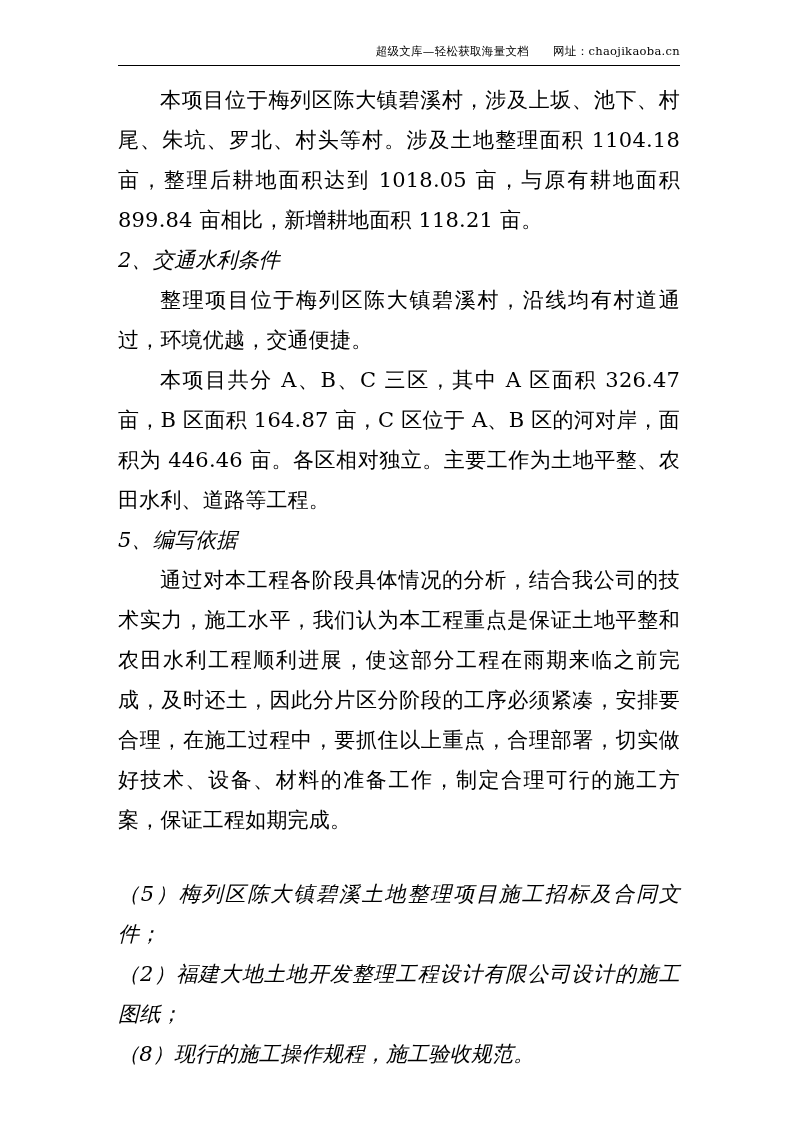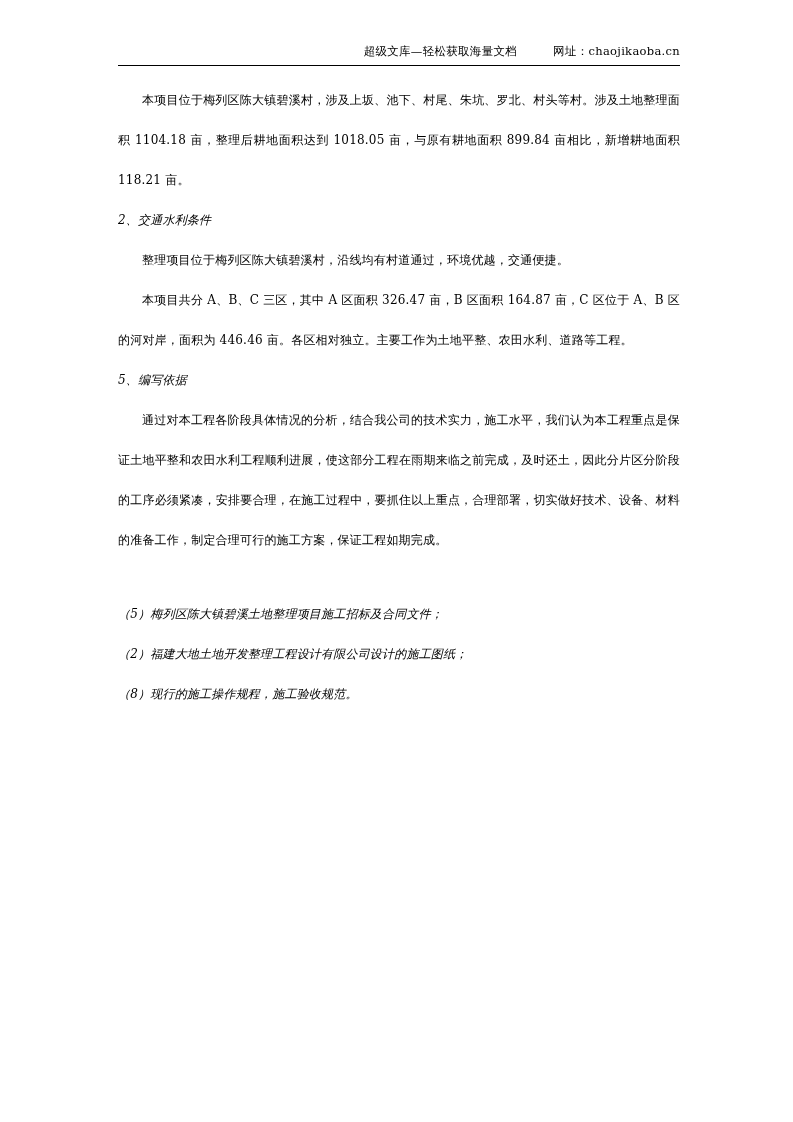--- a/index.html
+++ b/index.html
@@ -27,34 +27,34 @@
   .header {
     display: flex;
     justify-content: flex-end;
     align-items: baseline;
     font-size: 11.5px;
     letter-spacing: 0.3px;
     padding-bottom: 6px;
     color: #000;
   }
   .header-left {
-    margin-right: 36px;
+    margin-right: 24px;
     white-space: nowrap;
   }
   .header-right {
     white-space: nowrap;
   }
   .header-rule {
     border-bottom: 1.2px solid #000;
     width: 100%;
     margin-bottom: 14px;
   }
   p {
     margin: 0;
-    font-size: 12px;
+    font-size: 21px;
     line-height: 40px;
     text-align: justify;
     text-justify: inter-ideograph;
     letter-spacing: 0.2px;
   }
   .indent {
     text-indent: 2em;
   }
   .noindent {
     text-indent: 0;

